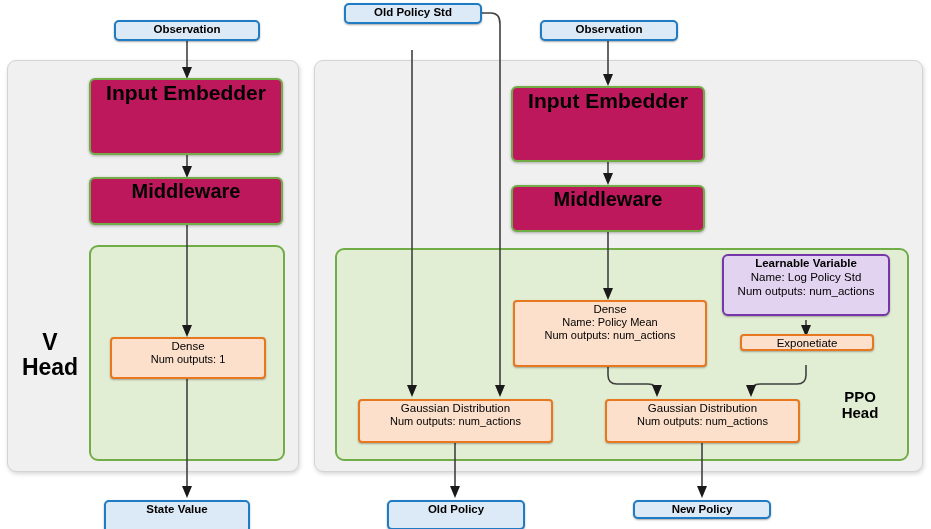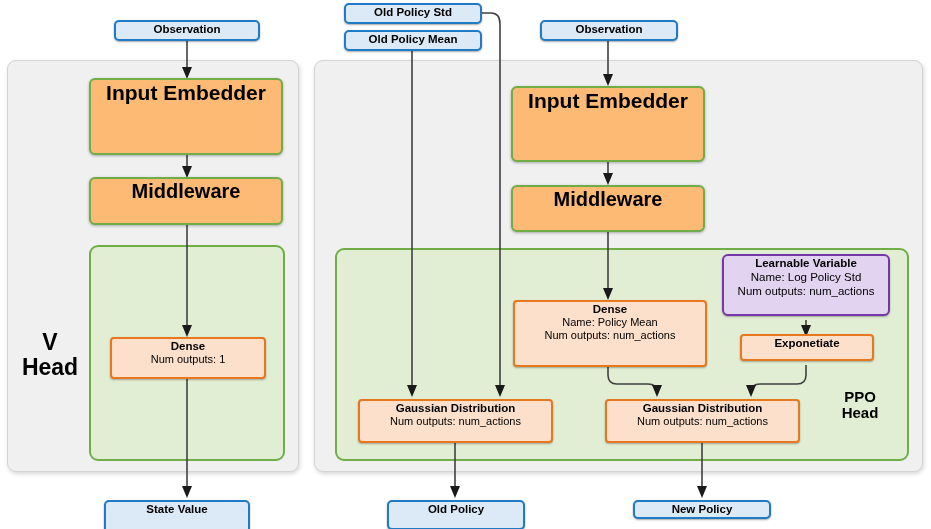--- a/index.html
+++ b/index.html
@@ -8,27 +8,27 @@
   #canvas{position:absolute;left:0;top:0;width:931px;height:529px;}
   .node{position:absolute;box-sizing:border-box;display:flex;flex-direction:column;
         align-items:center;justify-content:flex-start;text-align:center;z-index:5;}
   .node .ln{line-height:1.22;white-space:nowrap;}
 
   
   .io{background:#dce9f7;border:2px solid #1f7bc4;border-radius:5px;
       box-shadow:0 1px 2px rgba(0,0,0,.35);font-size:11.5px;font-weight:bold;color:#000;}
 
   
-  .mod{background:#fdba74;border:2px solid #70ad47;border-radius:6px;
+  .mod{background:#be185d;border:2px solid #70ad47;border-radius:6px;
        box-shadow:0 1px 3px rgba(0,0,0,.3);font-weight:bold;color:#000;}
 
   
   .op{background:#fce0cb;border:2px solid #e8781f;border-radius:4px;
       box-shadow:0 1px 2px rgba(0,0,0,.3);color:#000;font-size:11px;}
-  .op .t{font-weight:bold;font-size:11.5px;}
+  .op .t{font-weight:normal;font-size:11.5px;}
 
   
   .var{background:#e2d3f0;border:2px solid #7436a8;border-radius:6px;
        box-shadow:0 1px 2px rgba(0,0,0,.3);color:#000;font-size:11.5px;}
   .var .t{font-weight:bold;}
 
   
   .panel-gray{position:absolute;background:#f0f0f0;border:1px solid #d4d4d4;
               border-radius:9px;box-shadow:1px 2px 4px rgba(0,0,0,.16);z-index:1;}
   .panel-green{position:absolute;background:#e2eed4;border:2px solid #70ad47;
@@ -124,23 +124,20 @@
   </div>
 
   <div class="node io" style="left:104px;top:500px;width:146px;height:39px;">
     <div class="ln">State Value</div>
   </div>
 
   <div class="node io" style="left:344px;top:3px;width:138px;height:21px;">
     <div class="ln">Old Policy Std</div>
   </div>
 
-  <div class="node io" style="left:344px;top:30px;width:138px;height:21px;">
-    <div class="ln">Old Policy Mean</div>
-  </div>
 
   <div class="node io" style="left:540px;top:20px;width:138px;height:21px;">
     <div class="ln">Observation</div>
   </div>
 
   <div class="node mod" style="left:511px;top:86px;width:194px;height:76px;font-size:21px;">
     <div class="ln">Input Embedder</div>
   </div>
 
   <div class="node mod" style="left:511px;top:185px;width:194px;height:47px;font-size:20px;">
@@ -152,21 +149,21 @@
     <div class="ln">Name: Policy Mean</div>
     <div class="ln">Num outputs: num_actions</div>
   </div>
 
   <div class="node var" style="left:722px;top:254px;width:168px;height:62px;">
     <div class="ln t">Learnable Variable</div>
     <div class="ln">Name: Log Policy Std</div>
     <div class="ln">Num outputs: num_actions</div>
   </div>
 
-  <div class="node op" style="left:740px;top:334px;width:134px;height:27px;">
+  <div class="node op" style="left:740px;top:334px;width:134px;height:17px;">
     <div class="ln t">Exponetiate</div>
   </div>
 
   <div class="node op" style="left:358px;top:399px;width:195px;height:44px;">
     <div class="ln t">Gaussian Distribution</div>
     <div class="ln">Num outputs: num_actions</div>
   </div>
 
   <div class="node op" style="left:605px;top:399px;width:195px;height:44px;">
     <div class="ln t">Gaussian Distribution</div>

